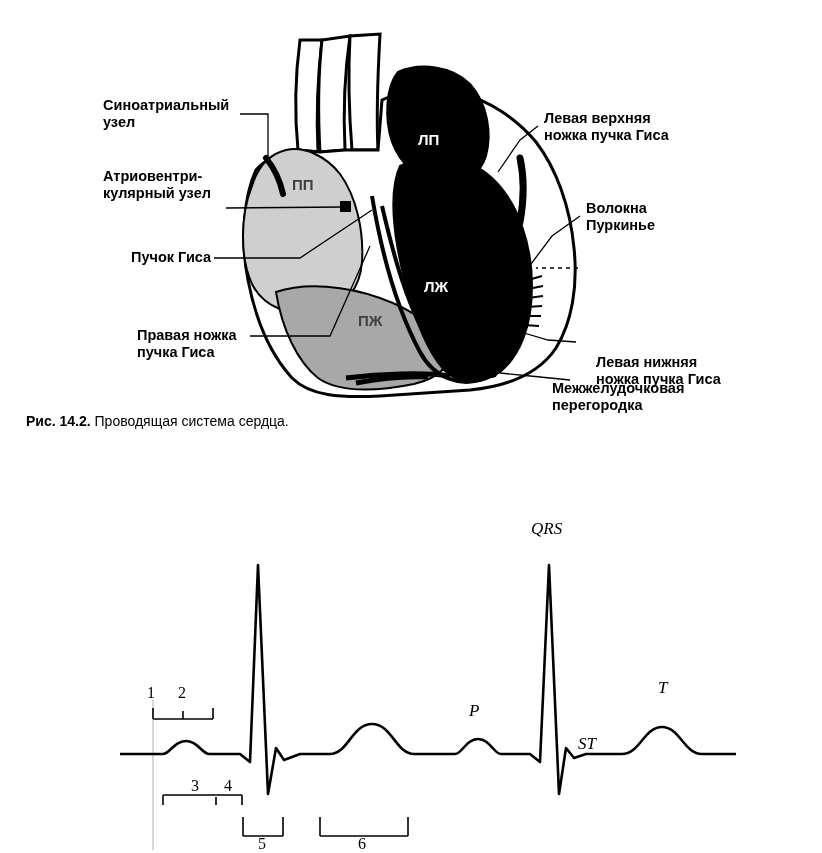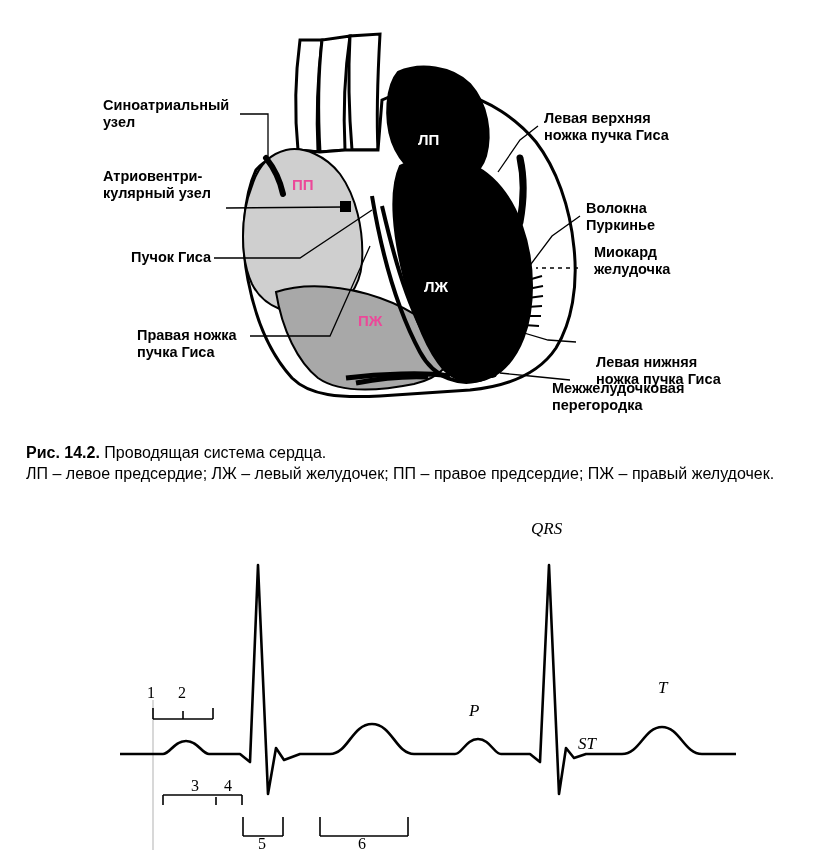--- a/index.html
+++ b/index.html
@@ -44,32 +44,32 @@
   }
   .label.left {
     text-align: left;
     margin-left: 17px;
   }
   .inner-label {
     position: absolute;
     font-family: "Liberation Sans", sans-serif;
     font-size: 15px;
     font-weight: 700;
-    color: #ec4899;
+    color: #404040;
   }
   .inner-label.white {
     color: #ffffff;
     margin-top: 28px;
   }
   .caption {
     position: absolute;
     left: 26px;
-    top: 443px;
+    top: 412px;
     width: 770px;
-    font-size: 16px;
+    font-size: 14px;
     line-height: 19px;
   }
   .caption .cap-title {
     font-weight: 700;
   }
   .caption .cap-body {
     display: block;
     margin-top: 2px;
     font-weight: 400;
   }
@@ -209,32 +209,29 @@
     <div class="label left" style="left:86px; top:168px; width:150px;">Атриовентри-
 кулярный узел</div>
     <div class="label left" style="left:114px; top:249px; width:140px;">Пучок Гиса</div>
     <div class="label left" style="left:120px; top:327px; width:150px;">Правая ножка
 пучка Гиса</div>
 
     <div class="label right" style="left:544px; top:110px; width:190px;">Левая верхняя
 ножка пучка Гиса</div>
     <div class="label right" style="left:586px; top:200px; width:150px;">Волокна
 Пуркинье</div>
-    <div class="label right" style="left:594px; top:244px; width:160px;">Миокард
-желудочка</div>
     <div class="label right" style="left:596px; top:325px; width:190px;margin-top:29px;">Левая нижняя
 ножка пучка Гиса</div>
     <div class="label right" style="left:552px; top:380px; width:200px;">Межжелудочковая
 перегородка</div>
   </div>
 
   <div class="caption">
     <span class="cap-title">Рис. 14.2.</span>
     <span>Проводящая система сердца.</span>
-    <span class="cap-body">ЛП – левое предсердие; ЛЖ – левый желудочек; ПП – правое предсердие; ПЖ – правый желудочек.</span>
   </div>
 
   <div class="ecg-area">
     <svg width="822" height="348" viewBox="0 0 822 348" xmlns="http://www.w3.org/2000/svg">
 
       <line x1="153" y1="195" x2="153" y2="345" stroke="#d8d8d8" stroke-width="2"></line>
 
       <path d="M120,249
                L163,249
                C170,249 174,236 186,236

